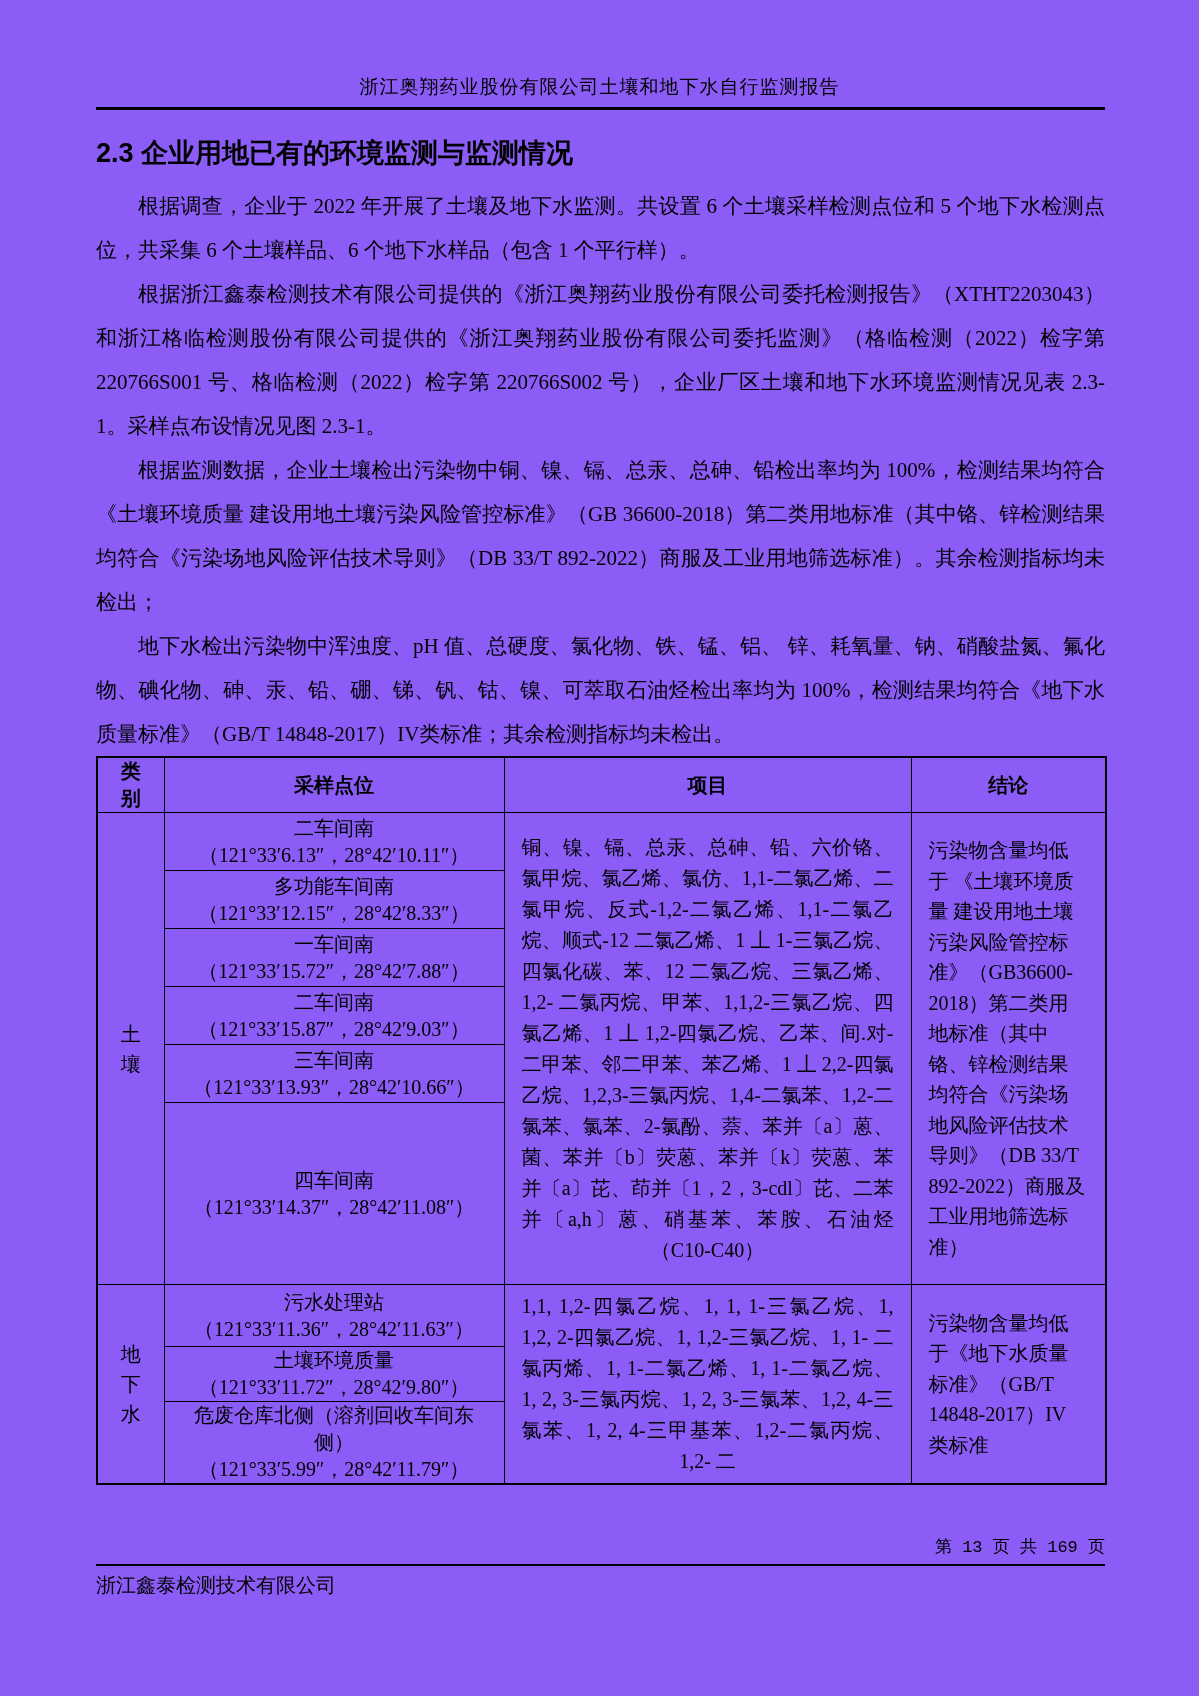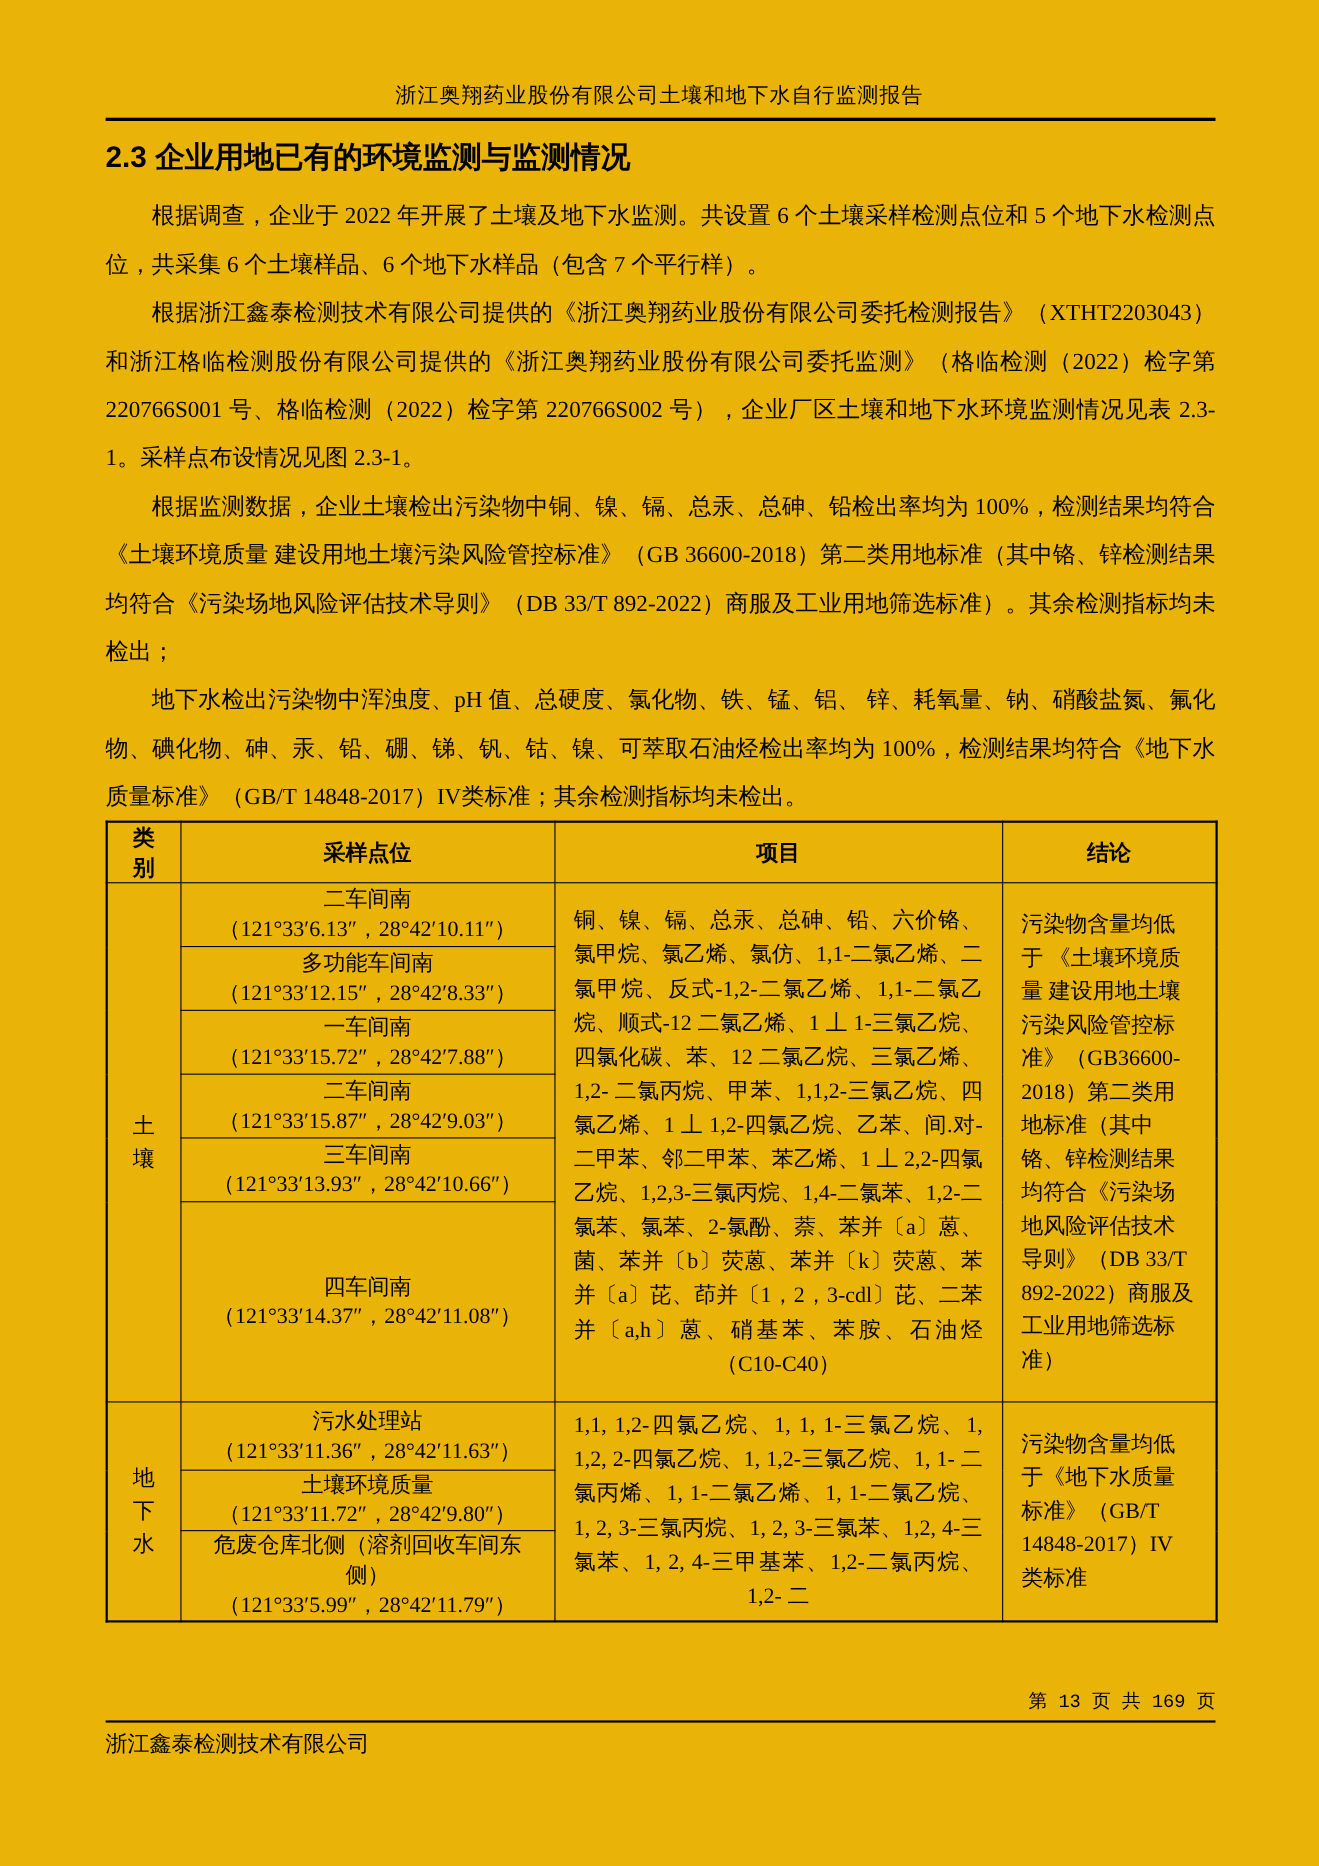--- a/index.html
+++ b/index.html
@@ -1,33 +1,33 @@
 <!DOCTYPE html>
 <html><head>
 <meta charset="utf-8">
 <style>
   html,body{margin:0;padding:0;background:#e8e8e8;}
   .page{
     position:relative;
     width:1199px;height:1696px;
-    background:#eab308;
+    background:#8b5cf6;
     color:#000;
     font-family:"Liberation Serif","DejaVu Serif",serif;
     overflow:hidden;
   }
   .doc-header{
     position:absolute;top:74px;left:0;right:0;
     text-align:center;font-size:19px;letter-spacing:1px;
   }
   .header-rule{
     position:absolute;top:107px;left:96px;width:1009px;
     border-top:3px solid #000;height:0;
   }
   .content{
-    position:absolute;top:126px;left:96px;width:1009px;
+    position:absolute;top:136px;left:96px;width:1009px;
   }
   .section-title{
     font-family:"Liberation Sans","DejaVu Sans",sans-serif;
     font-weight:bold;font-size:27px;line-height:34px;
     margin:0 0 0 0;
   }
   .paras{margin-top:14px;}
   .para{
     margin:0;font-size:21px;line-height:44px;
     text-align:justify;text-justify:inter-character;
@@ -81,21 +81,21 @@
 <div class="page">
 
   <div class="doc-header">浙江奥翔药业股份有限公司土壤和地下水自行监测报告</div>
   <div class="header-rule"></div>
 
   <div class="content">
 
     <h2 class="section-title">2.3 企业用地已有的环境监测与监测情况</h2>
 
     <div class="paras">
-      <p class="para">根据调查，企业于 2022 年开展了土壤及地下水监测。共设置 6 个土壤采样检测点位和 5 个地下水检测点位，共采集 6 个土壤样品、6 个地下水样品（包含 7 个平行样）。</p>
+      <p class="para">根据调查，企业于 2022 年开展了土壤及地下水监测。共设置 6 个土壤采样检测点位和 5 个地下水检测点位，共采集 6 个土壤样品、6 个地下水样品（包含 1 个平行样）。</p>
       <p class="para">根据浙江鑫泰检测技术有限公司提供的《浙江奥翔药业股份有限公司委托检测报告》（XTHT2203043）和浙江格临检测股份有限公司提供的《浙江奥翔药业股份有限公司委托监测》（格临检测（2022）检字第 220766S001 号、格临检测（2022）检字第 220766S002 号），企业厂区土壤和地下水环境监测情况见表 2.3-1。采样点布设情况见图 2.3-1。</p>
       <p class="para">根据监测数据，企业土壤检出污染物中铜、镍、镉、总汞、总砷、铅检出率均为 100%，检测结果均符合《土壤环境质量 建设用地土壤污染风险管控标准》（GB 36600-2018）第二类用地标准（其中铬、锌检测结果均符合《污染场地风险评估技术导则》（DB 33/T 892-2022）商服及工业用地筛选标准）。其余检测指标均未检出；</p>
       <p class="para">地下水检出污染物中浑浊度、pH 值、总硬度、氯化物、铁、锰、铝、 锌、耗氧量、钠、硝酸盐氮、氟化物、碘化物、砷、汞、铅、硼、锑、钒、钴、镍、可萃取石油烃检出率均为 100%，检测结果均符合《地下水质量标准》（GB/T 14848-2017）IV类标准；其余检测指标均未检出。</p>
     </div>
 
 
     <table class="monitoring">
       <colgroup>
         <col style="width:67px">
           <col style="width:340px">

